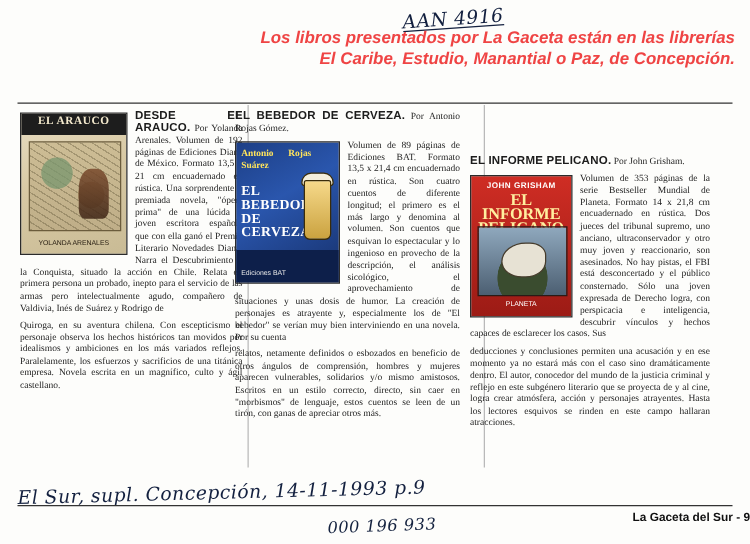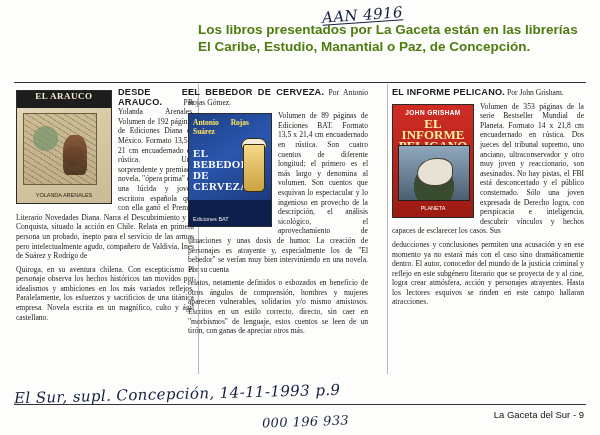--- a/index.html
+++ b/index.html
@@ -107,22 +107,23 @@
   
   .headline {
     position: absolute;
     left: 198px;
     top: 22px;
     width: 390px;
     font-family: "Liberation Sans", sans-serif;
     font-weight: bold;
     font-size: 13.5px;
     line-height: 16.5px;
-    color: #4d7c0f;
-    text-align: left;
+    color: #ef4444;
+    text-align: right;
+    font-style: italic;
   }
 
   
   .vrule {
     position: absolute;
     top: 84px;
     width: 1px;
     height: 290px;
     background: #b9b9b9;
   }
@@ -156,40 +157,39 @@
   .col-title {
     font-family: Liberation Sans, sans-serif;
     font-weight: bold;
     font-size: 9.2px;
     letter-spacing: 0.2px;
   }
   .byline { font-style: normal; }
 
   #col1 { left: 16px; width: 178px; }
   #col2 { left: 188px; width: 180px; }
-  #col3 { left: 392px; width: 192px; }
+  #col3 { left: 376px; width: 192px; margin-top: 36px; }
 
   .body-text { color: #1c1c1c; }
 
   
   .cover {
     float: left;
     margin: 2px 6px 3px 0;
     border: 1px solid #2b2b2b;
     position: relative;
     overflow: hidden;
     background: #ddd;
   }
 
   
   .cover1 {
     width: 84px;
     height: 112px;
     background: linear-gradient(160deg,#e8ddc2 0%, #d8c9a4 45%, #c9bb95 100%);
-    padding-left: 10px;
   }
   .cover1 .c1-band {
     position: absolute; left: 0; top: 0; width: 100%; height: 17px;
     background: #1d1d1d;
   }
   .cover1 .c1-t {
     position: absolute; left: 0; top: 1px; width: 100%;
     text-align: center;
     color: #f3e9cd;
     font-family: "Liberation Serif", serif;
@@ -297,24 +297,24 @@
   }
   .cover3 .c3-foot {
     position: absolute; left: 0; bottom: 3px; width: 100%;
     text-align: center; color: #fff; font-size: 5.5px;
     font-family: "Liberation Sans", sans-serif;
   }
 
   
   .footer {
     position: absolute;
-    right: 16px;
+    right: 0;
     top: 409px;
     font-family: "Liberation Sans", sans-serif;
-    font-weight: normal;
+    font-weight: bold;
     font-size: 9.5px;
     color: #111;
   }
 </style>
 </head>
 <body>
 
 <div class="page">
 
   <div class="handwriting hw-top">AAN 4916</div>

